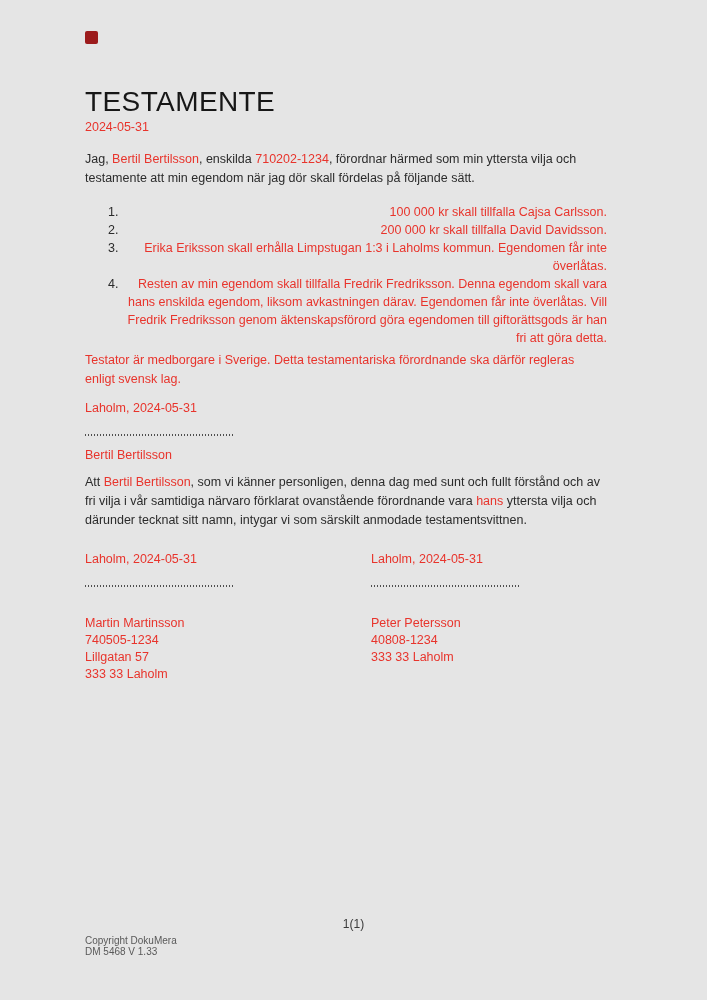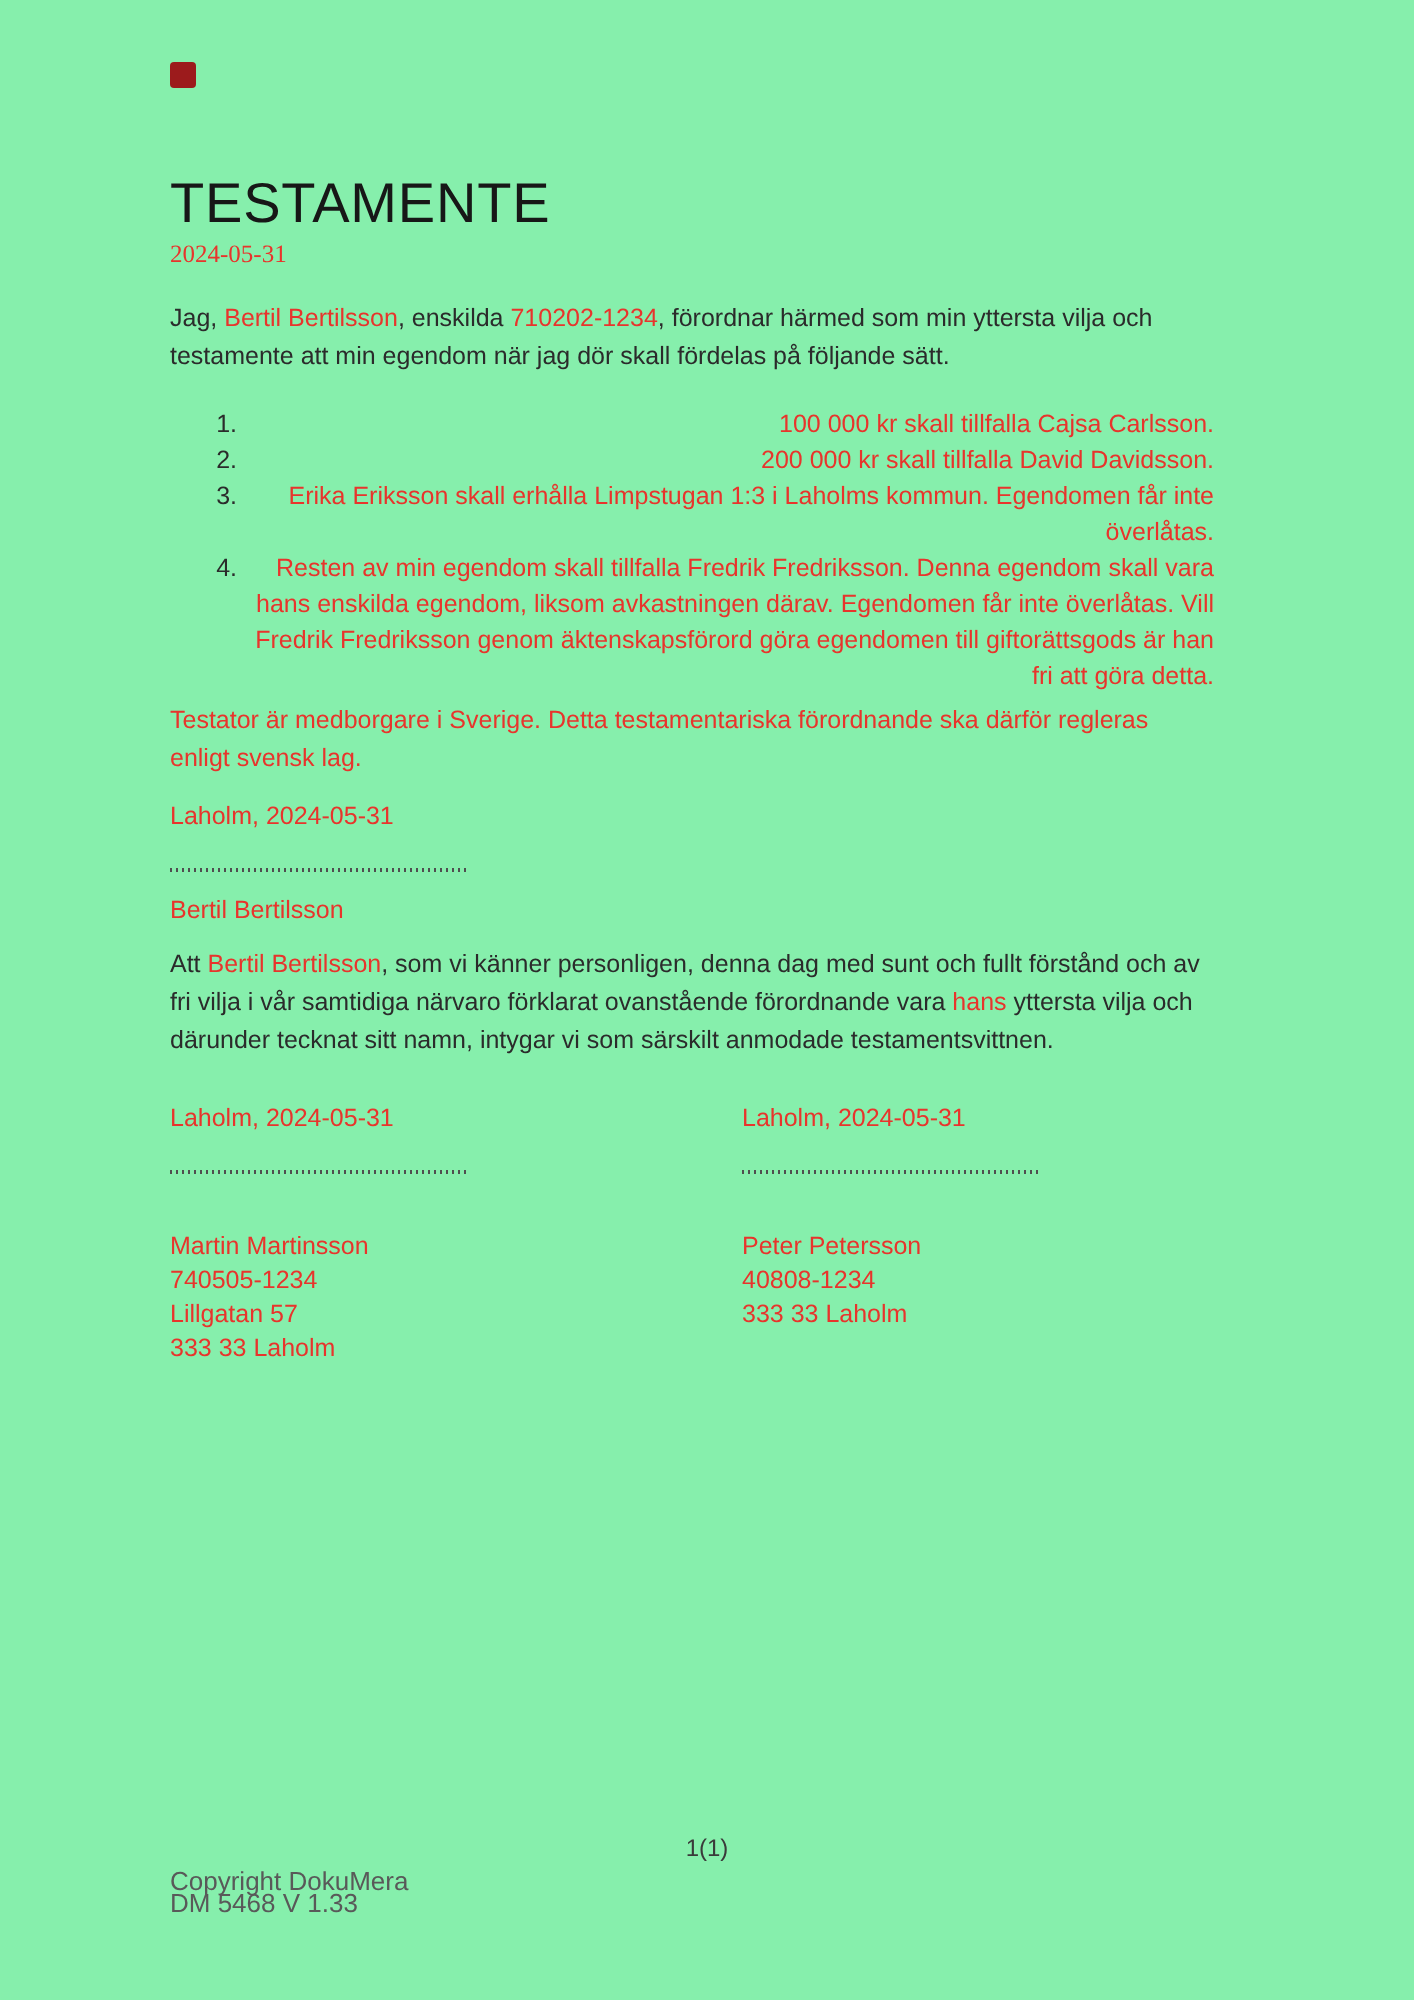--- a/index.html
+++ b/index.html
@@ -4,21 +4,21 @@
 <style>
   html, body { margin: 0; padding: 0; }
   body {
     width: 707px; height: 1000px;
     background: #ffffff;
     font-family: "Liberation Sans", sans-serif;
   }
   .page {
     position: relative;
     width: 707px; height: 1000px;
-    background: #86efac;
+    background: #e5e5e5;
     color: #2b2b2b;
     overflow: hidden;
   }
   .corner-mark {
     position: absolute;
     left: 85px; top: 31px;
     width: 13px; height: 13px;
     background: #9c1b1c;
     border-radius: 2px;
   }
@@ -31,21 +31,21 @@
   }
   h1.doc-title {
     margin: 0; padding: 0;
     font-size: 28px;
     line-height: 32px;
     font-weight: 400;
     letter-spacing: 0.4px;
     color: #171717;
   }
   .red { color: #e8342c; }
-  .date-line { line-height: 19px; font-family: Liberation Serif, serif; }
+  .date-line { line-height: 19px; }
   p.para { margin: 13px 0 0 0; }
   p.intro { margin-top: 13px; }
   ol.bequests {
     margin: 15px 0 0 0;
     padding: 0 0 0 37px;
     line-height: 18px;
     text-align: right;
   }
   ol.bequests li { color: #e8342c; margin: 0; padding: 0 0 0 1px; }
   ol.bequests li::marker { color: #2b2b2b; }
@@ -68,21 +68,21 @@
     position: absolute;
     left: 0; top: 917px;
     width: 707px;
     text-align: center;
     font-size: 12px;
     color: #3a3a3a;
   }
   .copyright {
     position: absolute;
     left: 85px; top: 935px;
-    font-size: 13px;
+    font-size: 10px;
     line-height: 11px;
     color: #595959;
   }
 </style>
 </head>
 <body>
 
 <div class="page">
 
   <div class="corner-mark"></div>

